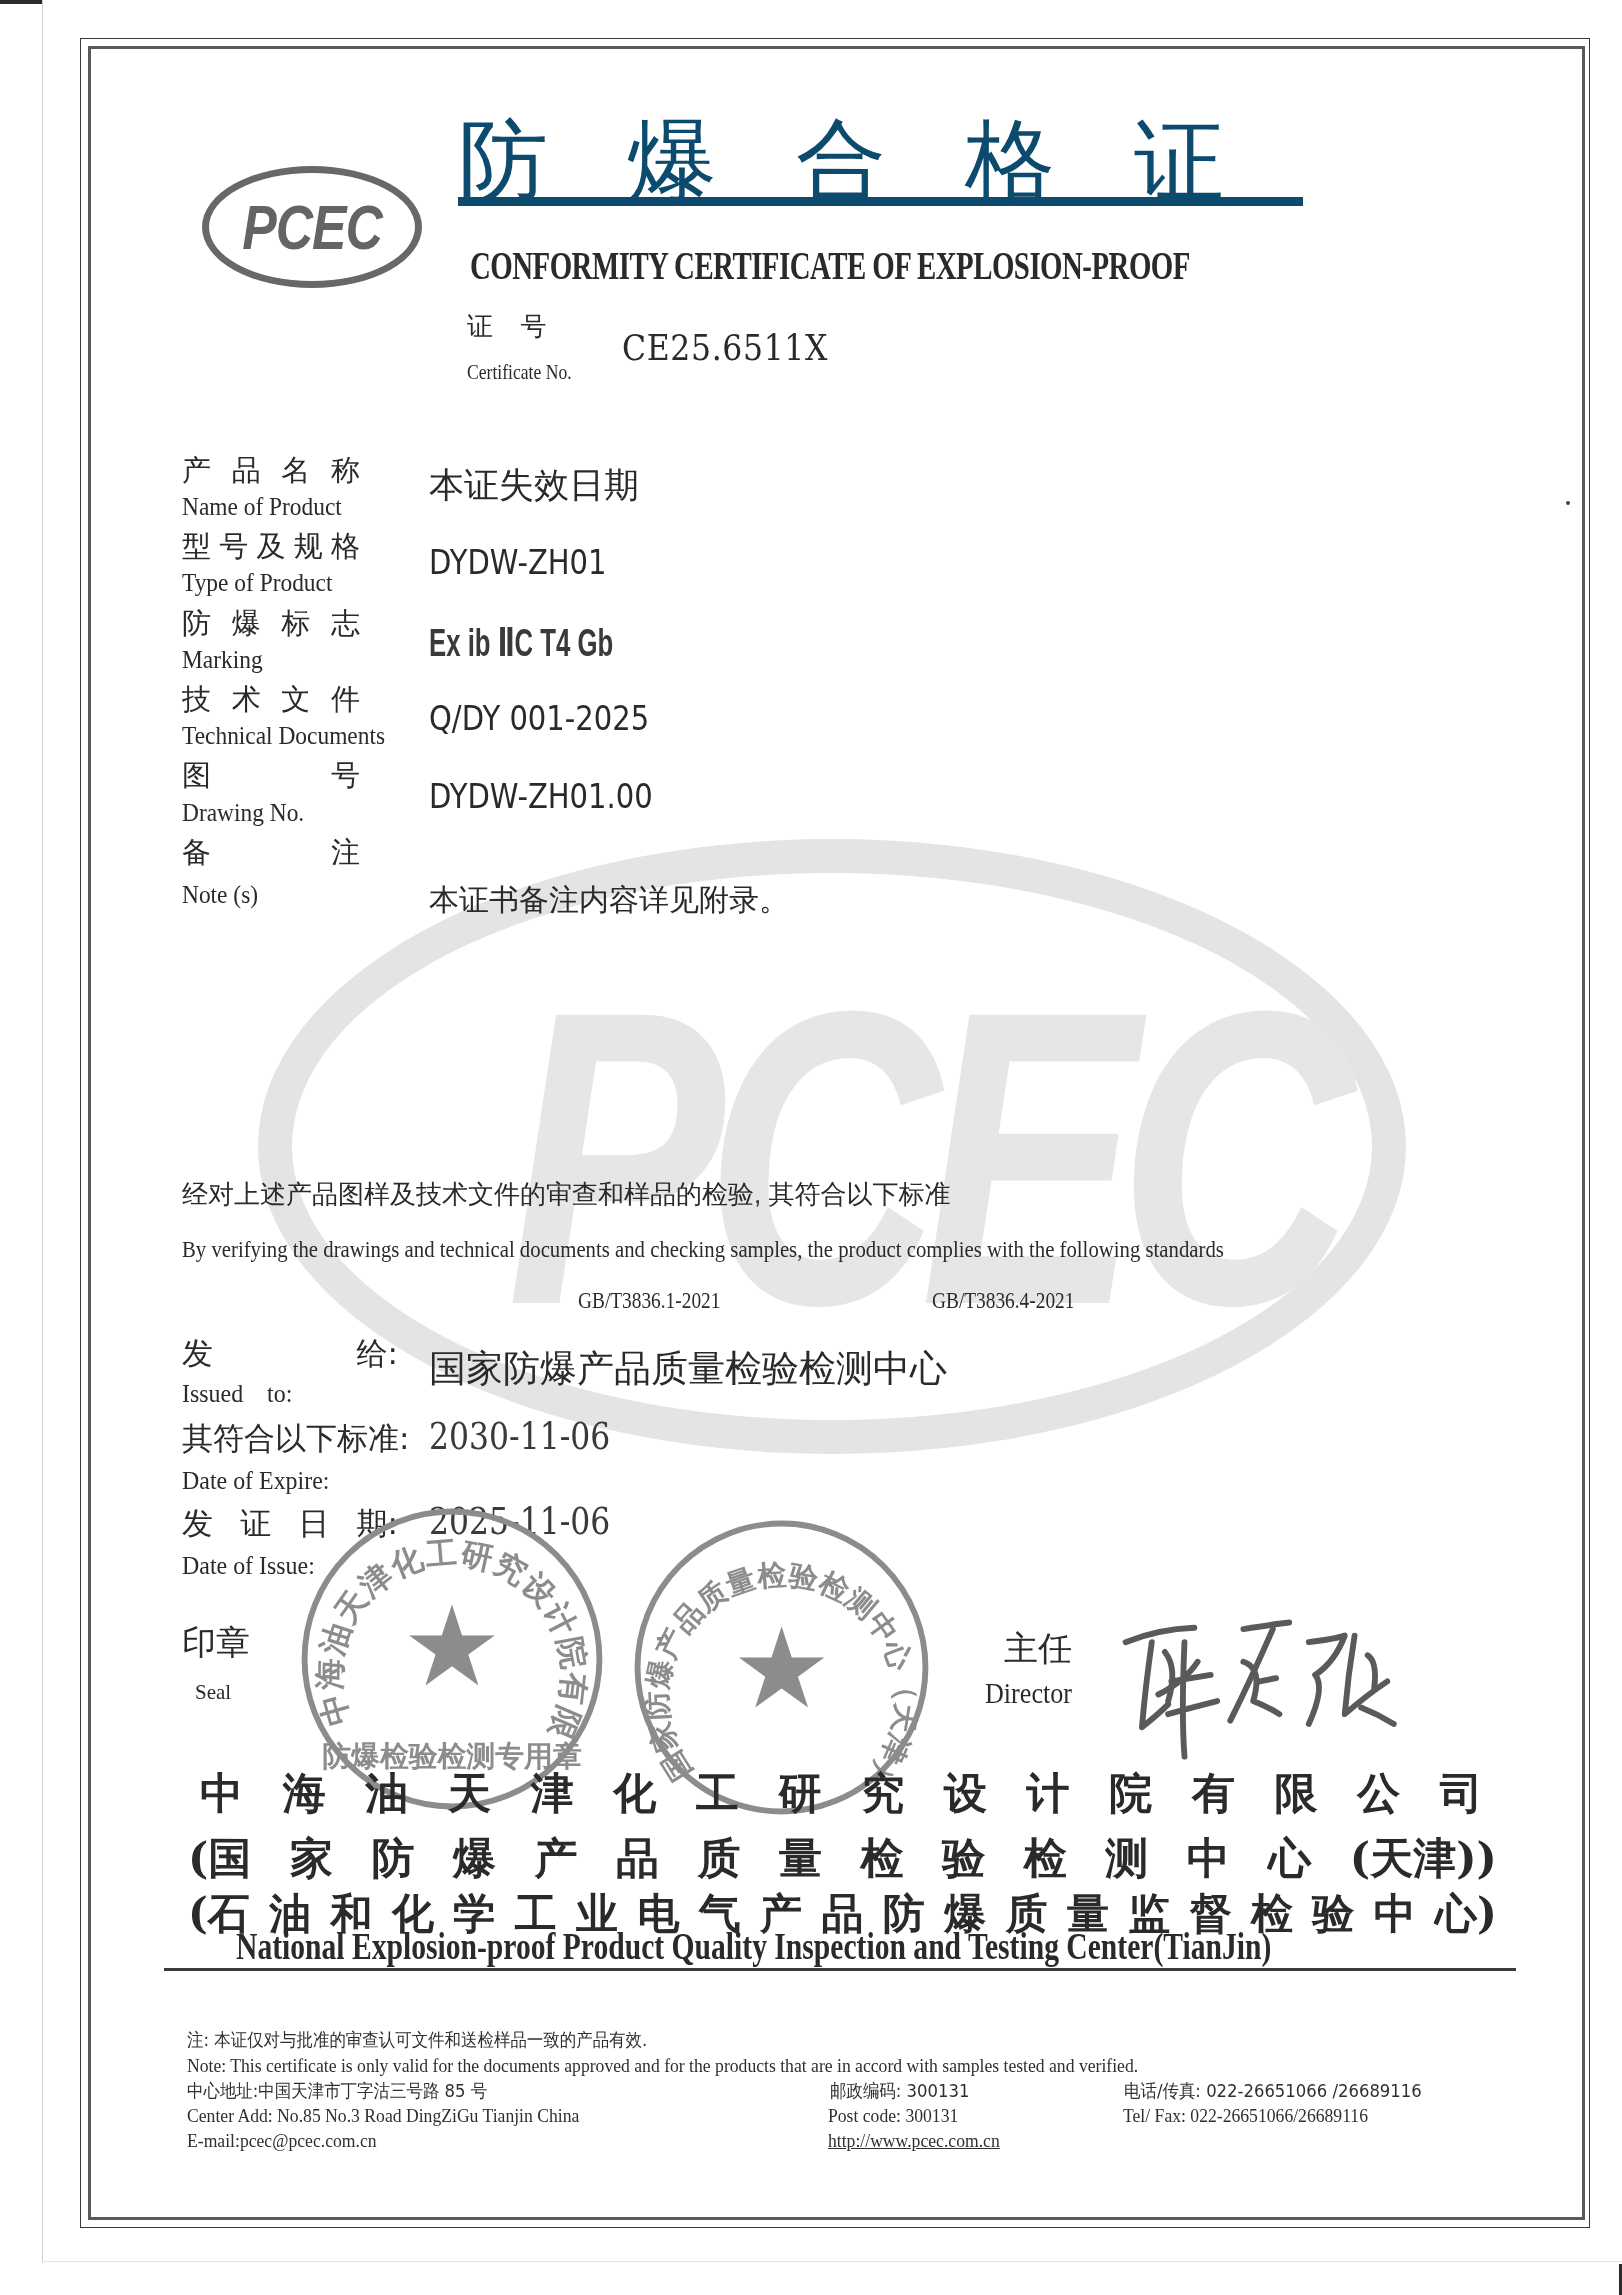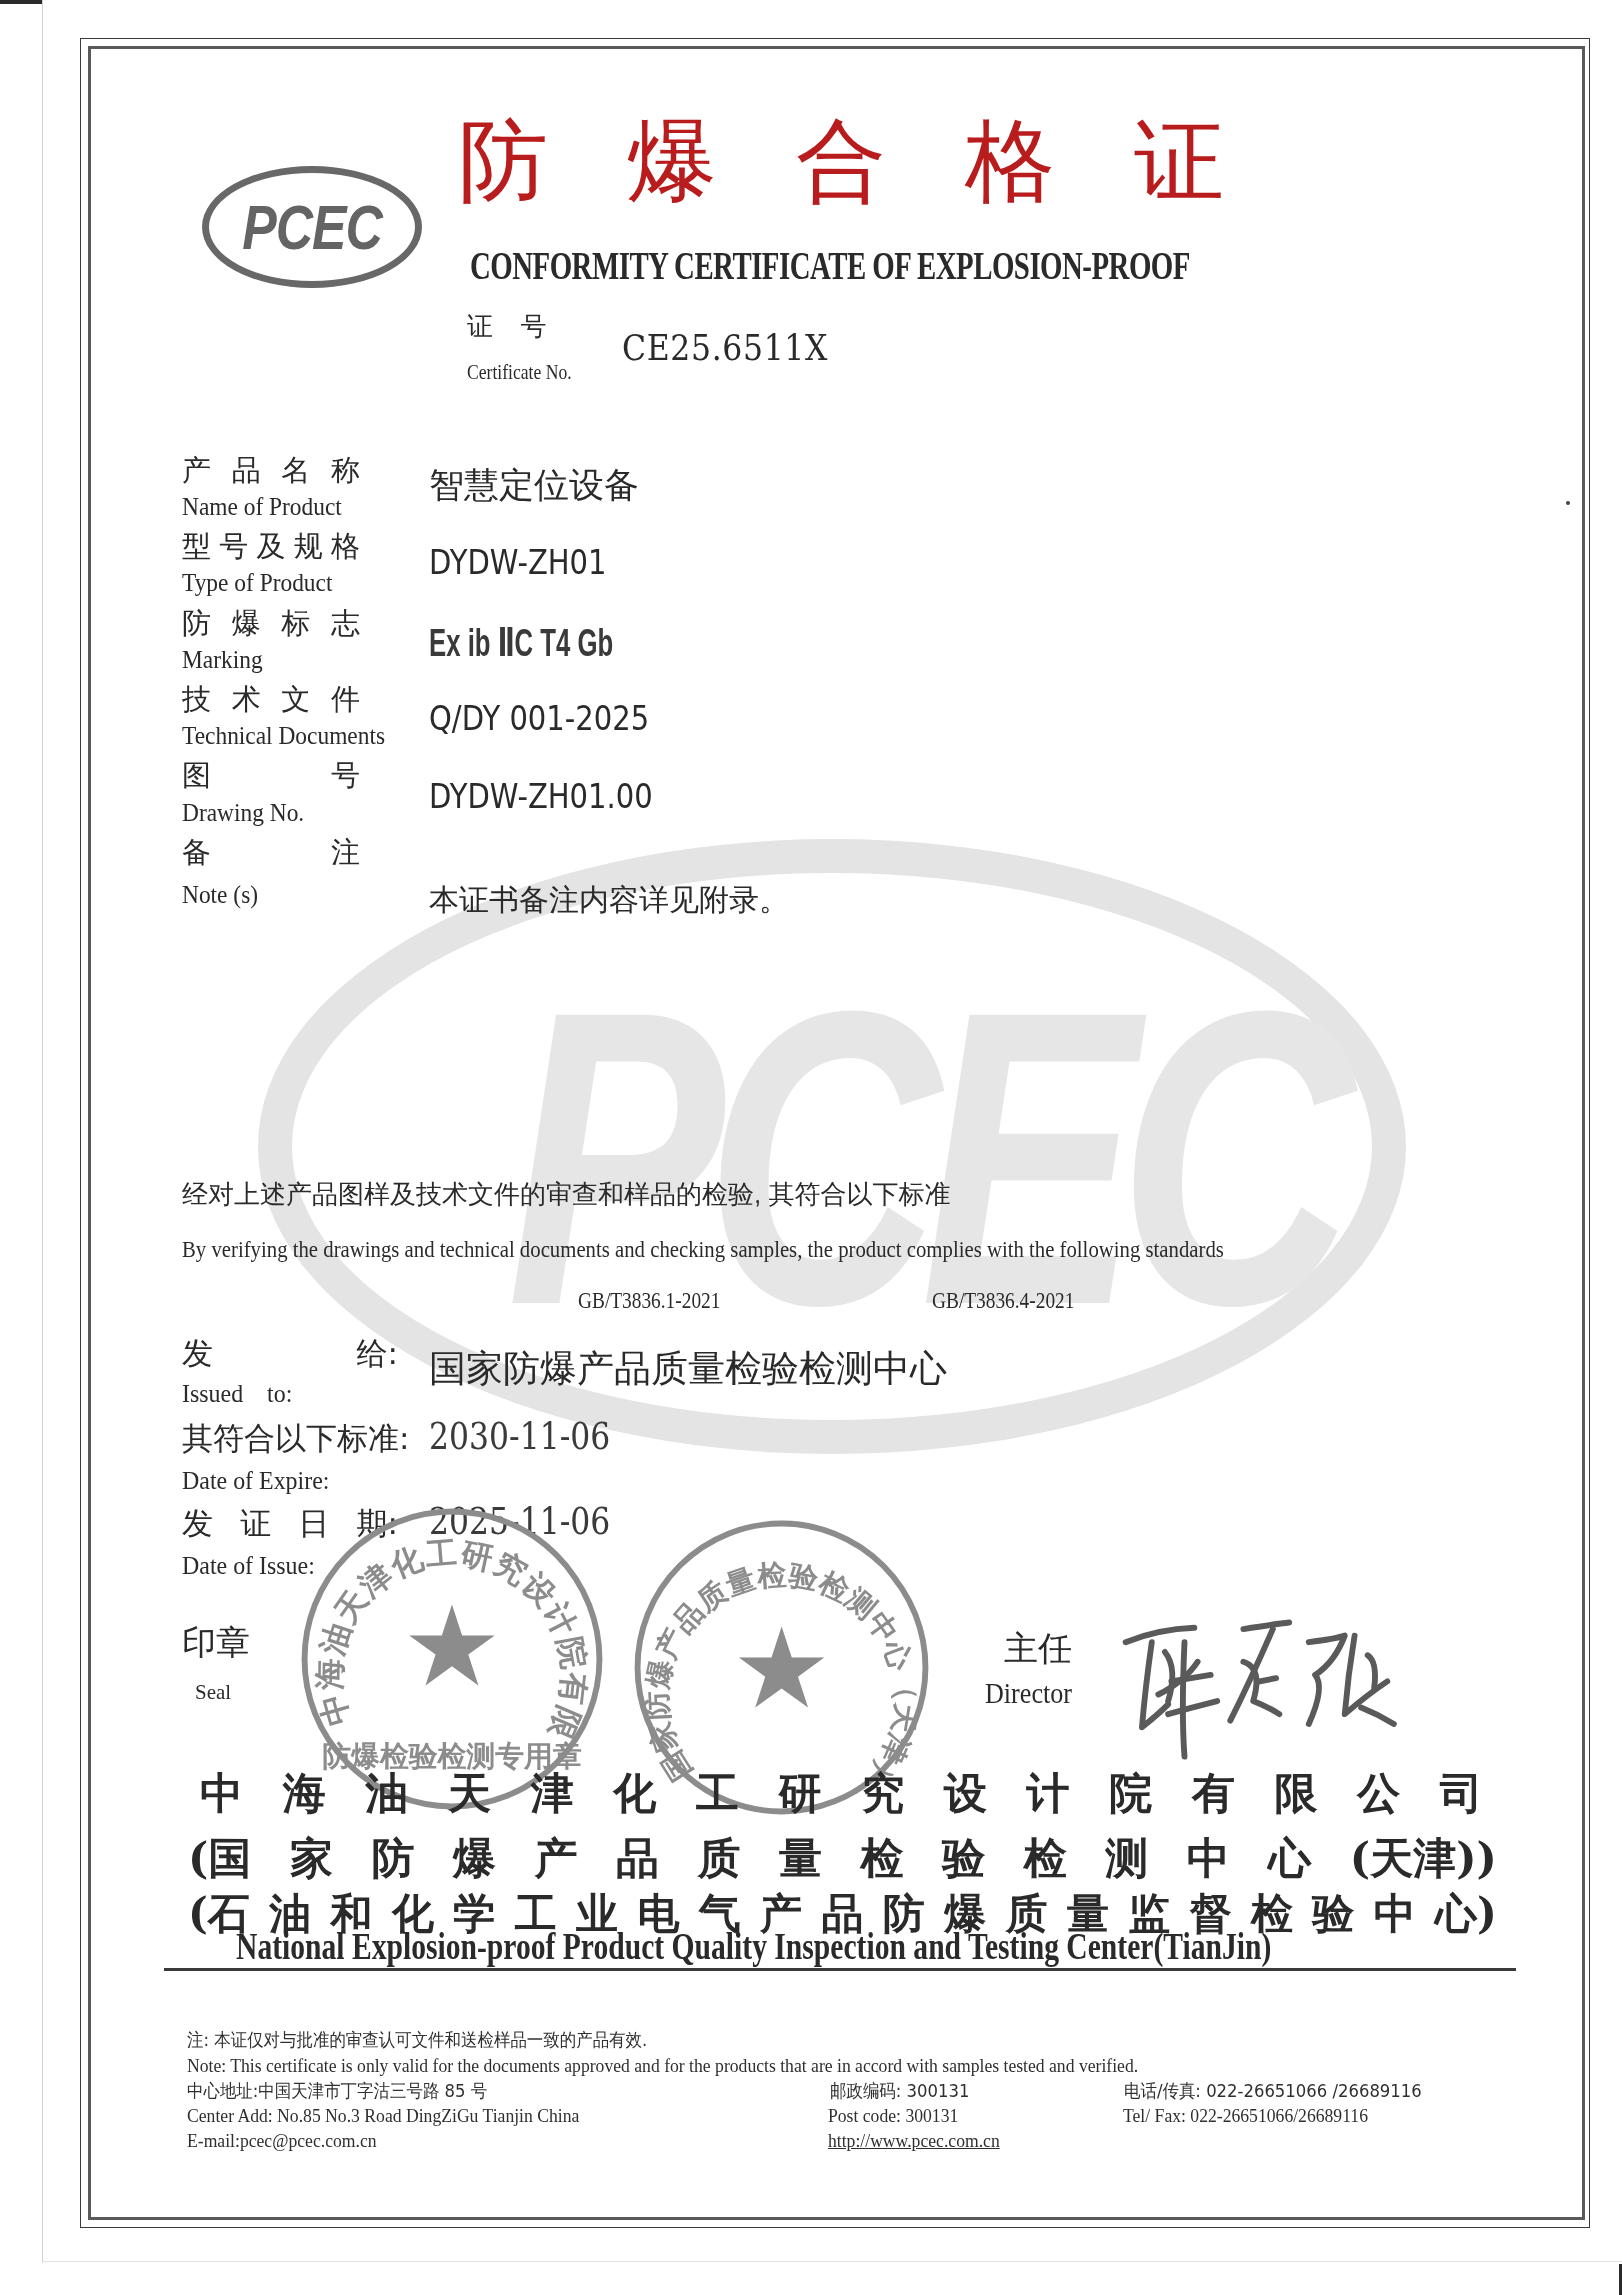--- a/index.html
+++ b/index.html
@@ -45,22 +45,22 @@
       font-family:"Liberation Sans", "DejaVu Sans", sans-serif;
       font-weight:bold; font-style:italic; font-size:63px; line-height:122px;
       color:#646464; text-align:center; letter-spacing:-1.3px;
       transform:scaleX(0.82);
     }
 
     
     .title-cn {
       left:458px; top:105px; width:785px; height:111px;
       font-family:"DejaVu Serif", "Liberation Serif", serif;
-      font-size:90px; line-height:111px; color:#b91c1c;
-      letter-spacing:79px; white-space:nowrap;
+      font-size:90px; line-height:111px; color:#0c4a6e;
+      letter-spacing:79px; white-space:nowrap;text-decoration:underline;
     }
     .title-en {
       left:470px; top:243px; width:759px; height:46px;
       font-family:"Liberation Serif", serif; font-size:39px; line-height:46px;
       color:#2a2a2a; white-space:nowrap;
       transform:scaleX(0.74); transform-origin:left center; letter-spacing:-0.7px;
       font-weight:bold;
     }
     .certno-label-cn { left:467px; top:311px; font-family:"DejaVu Serif", serif; font-size:26px; line-height:30px; letter-spacing:27.5px; white-space:nowrap; }
     .certno-label-en { left:467px; top:359px; font-family:"Liberation Serif", serif; font-size:22px; line-height:26px; white-space:nowrap; transform:scaleX(0.8); transform-origin:left; }
@@ -145,21 +145,21 @@
 <div class="abs certno-label-en">Certificate No.</div>
 <div class="abs certno-value">CE25.6511X</div>
 
 <div class="abs field-label-cn" style="top:453px;">
   <span>产</span>
     <span>品</span>
     <span>名</span>
     <span>称</span>
 </div>
 <div class="abs field-label-en" style="top:492px;">Name of Product</div>
-<div class="abs field-value cn" style="top:466px;">智慧定位设备</div>
+<div class="abs field-value cn" style="top:466px;">本证失效日期</div>
 
 <div class="abs field-label-cn" style="top:529px;">
   <span>型</span>
     <span>号</span>
     <span>及</span>
     <span>规</span>
     <span>格</span>
 </div>
 <div class="abs field-label-en" style="top:568px;">Type of Product</div>
 <div class="abs field-value" style="top:543px;">DYDW-ZH01</div>

